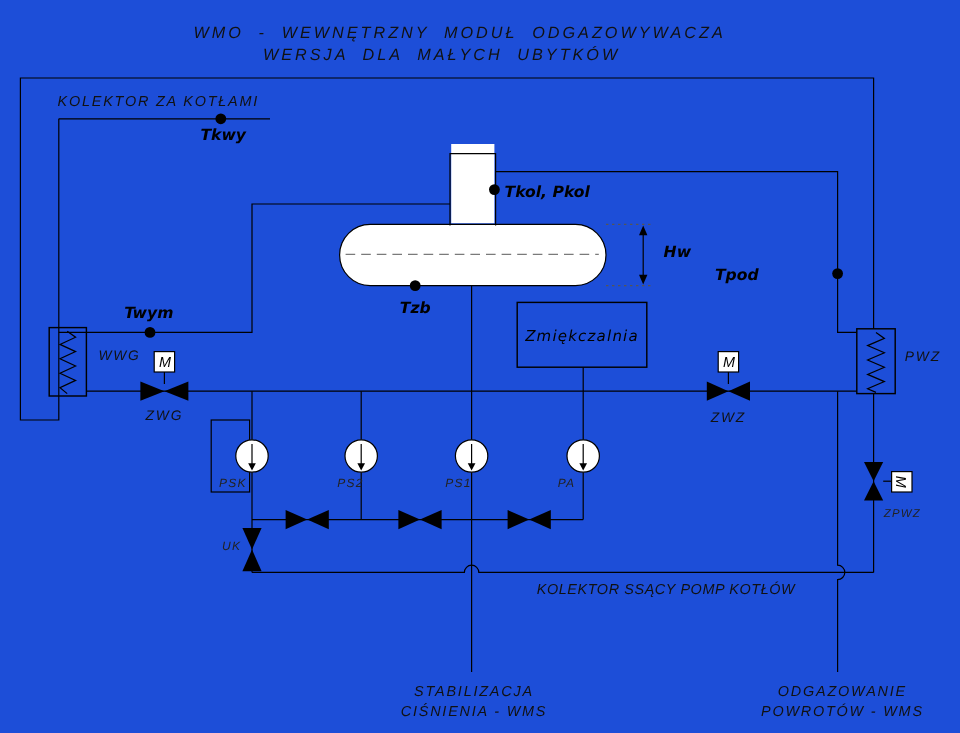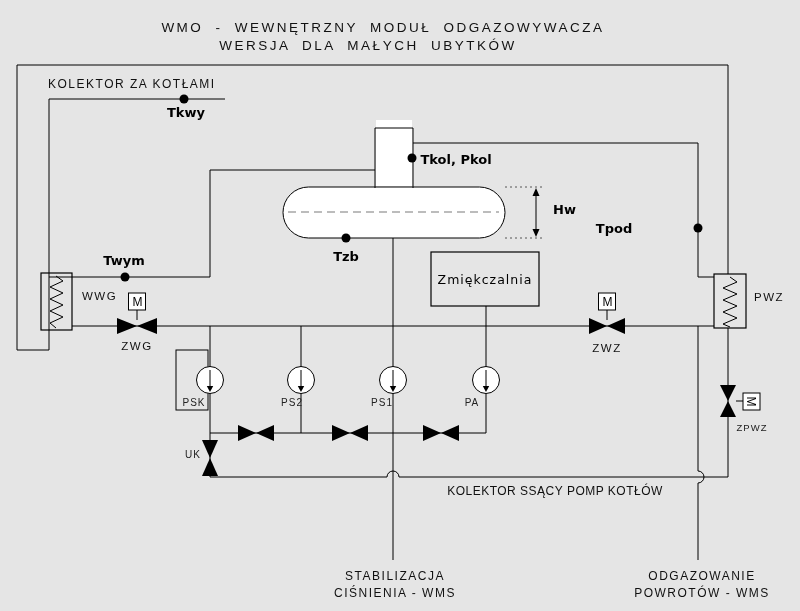--- a/index.html
+++ b/index.html
@@ -1,17 +1,17 @@
 <!DOCTYPE html>
 <html><head>
 <meta charset="utf-8">
 <style>
   html,body{margin:0;padding:0;background:#ffffff;}
-  .stage{position:relative;width:800px;height:611px;background:#e5e5e5;overflow:hidden;
-         font-family:"Liberation Sans",sans-serif;}
+  .stage{position:relative;width:800px;height:611px;background:#1d4ed8;overflow:hidden;
+         font-family:"Liberation Sans",sans-serif;font-style:italic;}
   svg{display:block;}
   .pipe{fill:none;stroke:#000;stroke-width:1;}
   .thin{fill:none;stroke:#000;stroke-width:1;}
   .boxline{fill:none;stroke:#000;stroke-width:1.2;}
   .blackfill{fill:#000;stroke:none;}
   .whitebox{fill:#fff;stroke:#000;stroke-width:1;}
   text{fill:#111;}
   .cad{font-family:"Liberation Sans",sans-serif;letter-spacing:1.5px;font-size:12px;}
   .cad-title{font-family:"Liberation Sans",sans-serif;letter-spacing:2.5px;word-spacing:6px;font-size:13.5px;}
   .cad-small{font-family:"Liberation Sans",sans-serif;letter-spacing:1px;font-size:10px;fill:#222;}

